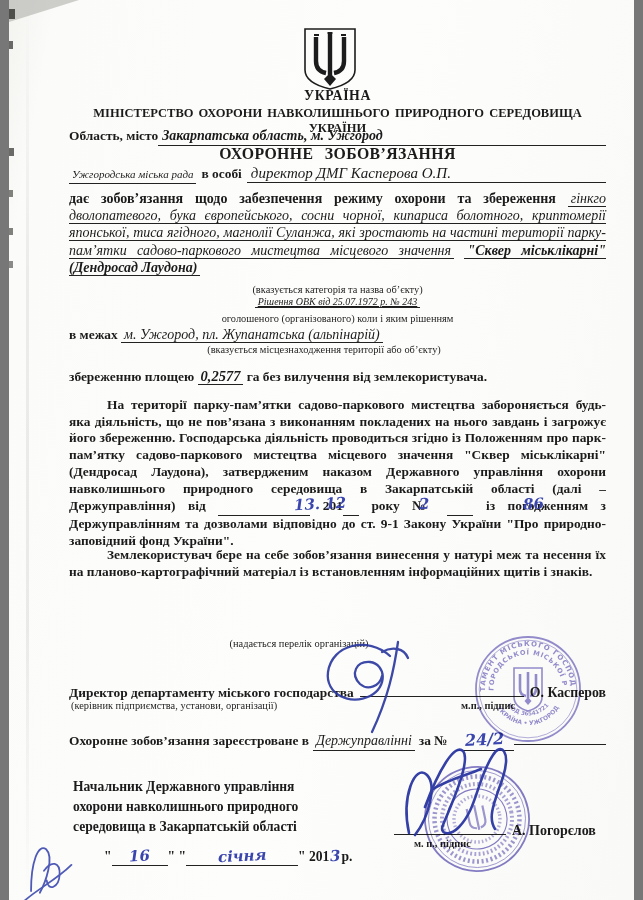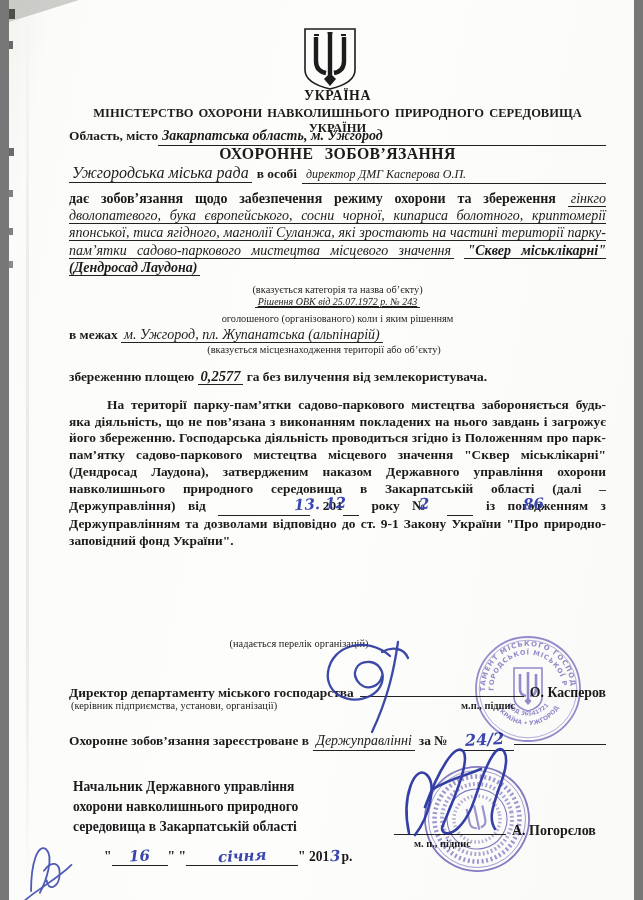--- a/index.html
+++ b/index.html
@@ -58,23 +58,23 @@
   <div class="abs full center b" style="top:106px;font-size:12.5px;word-spacing:2px;">МІНІСТЕРСТВО ОХОРОНИ НАВКОЛИШНЬОГО ПРИРОДНОГО СЕРЕДОВИЩА УКРАЇНИ</div>
 
   <div class="abs full line body13" style="top:128px;">
     <span>Область, місто</span>
     <span class="grow" style="font-size:14px;font-weight:bold;">Закарпатська область, м. Ужгород</span>
   </div>
 
   <div class="abs full center b" style="top:145px;font-size:15.8px;letter-spacing:.4px;word-spacing:7px;">ОХОРОННЕ  ЗОБОВ’ЯЗАННЯ</div>
 
   <div class="abs full line body13" style="top:165px;">
-    <span class="fill" style="font-size:16px;font-weight:normal;">Ужгородська міська рада</span>
+    <span class="fill" style="font-size:11px;font-weight:normal;">Ужгородська міська рада</span>
     <span style="margin:0 5px;">в особі</span>
-    <span class="grow" style="font-size:12px;font-weight:normal;">директор ДМГ Касперова О.П.</span>
+    <span class="grow" style="font-size:15px;font-weight:normal;">директор ДМГ Касперова О.П.</span>
   </div>
 
 
   <p class="abs full just" style="top:190px;margin:0;font-size:14px;line-height:17.2px;font-weight:bold;"><span>дає зобов’язання щодо забезпечення режиму охорони та збереження</span>
     <span class="fill" style="font-weight:normal;">гінкго дволопатевого, бука європейського, сосни чорної, кипариса болотного, криптомерії японської, тиса ягідного, магнолії Суланжа, які зростають на частині території парку-пам’ятки садово-паркового мистецтва місцевого значення</span>
     <span class="fill">"Сквер міськлікарні" (Дендросад Лаудона)</span></p>
 
   <div class="abs full center cap" style="top:284px;">(вказується категорія та назва об’єкту)</div>
 
   <div class="abs full center" style="top:296px;font-size:10px;text-decoration:underline;">
@@ -94,20 +94,21 @@
     <span>га без вилучення від землекористувача.</span>
   </div>
 
   <p class="abs full just indent body13" style="top:397px;margin:0;"><span>На території парку-пам’ятки садово-паркового мистецтва забороняється будь-яка діяльність, що не пов’язана з виконанням покладених на нього завдань і загрожує його збереженню. Господарська діяльність проводиться згідно із Положенням про парк-пам’ятку садово-паркового мистецтва місцевого значення "Сквер міськлікарні" (Дендросад Лаудона), затвердженим наказом Державного управління охорони навколишнього природного середовища в Закарпатській області (далі – Держуправління) від</span>
     <span class="hwslot" style="width:92px;"><span class="hw" style="font-size:15px;">13. 12</span></span>
     <span>201</span><span class="hwslot" style="width:16px;"><span class="hw" style="font-size:15px;">2</span></span>
     <span>року №</span>
     <span class="hwslot" style="width:26px;"><span class="hw" style="font-size:15px;">86</span></span>
     <span>із погодженням з Держуправлінням та дозволами відповідно до ст. 9-1 Закону України "Про природно-заповідний фонд України".</span></p>
 
+  <p class="abs full just indent body13" style="top:546px;margin:0;line-height:17px;">Землекористувач бере на себе зобов’язання винесення у натурі меж та несення їх на планово-картографічний матеріал із встановленням інформаційних щитів і знаків.</p>
 
 
   <div class="abs cap center" style="left:140px;top:638px;width:300px;">(надається перелік організацій)</div>
 
   <div class="abs full line body13" style="top:683px;">
     <span>Директор департаменту міського господарства</span>
     <span class="rule"></span>
     <span style="font-size:13.8px;">О. Касперов</span>
   </div>
   <div class="abs full" style="top:700px;height:14px;">

